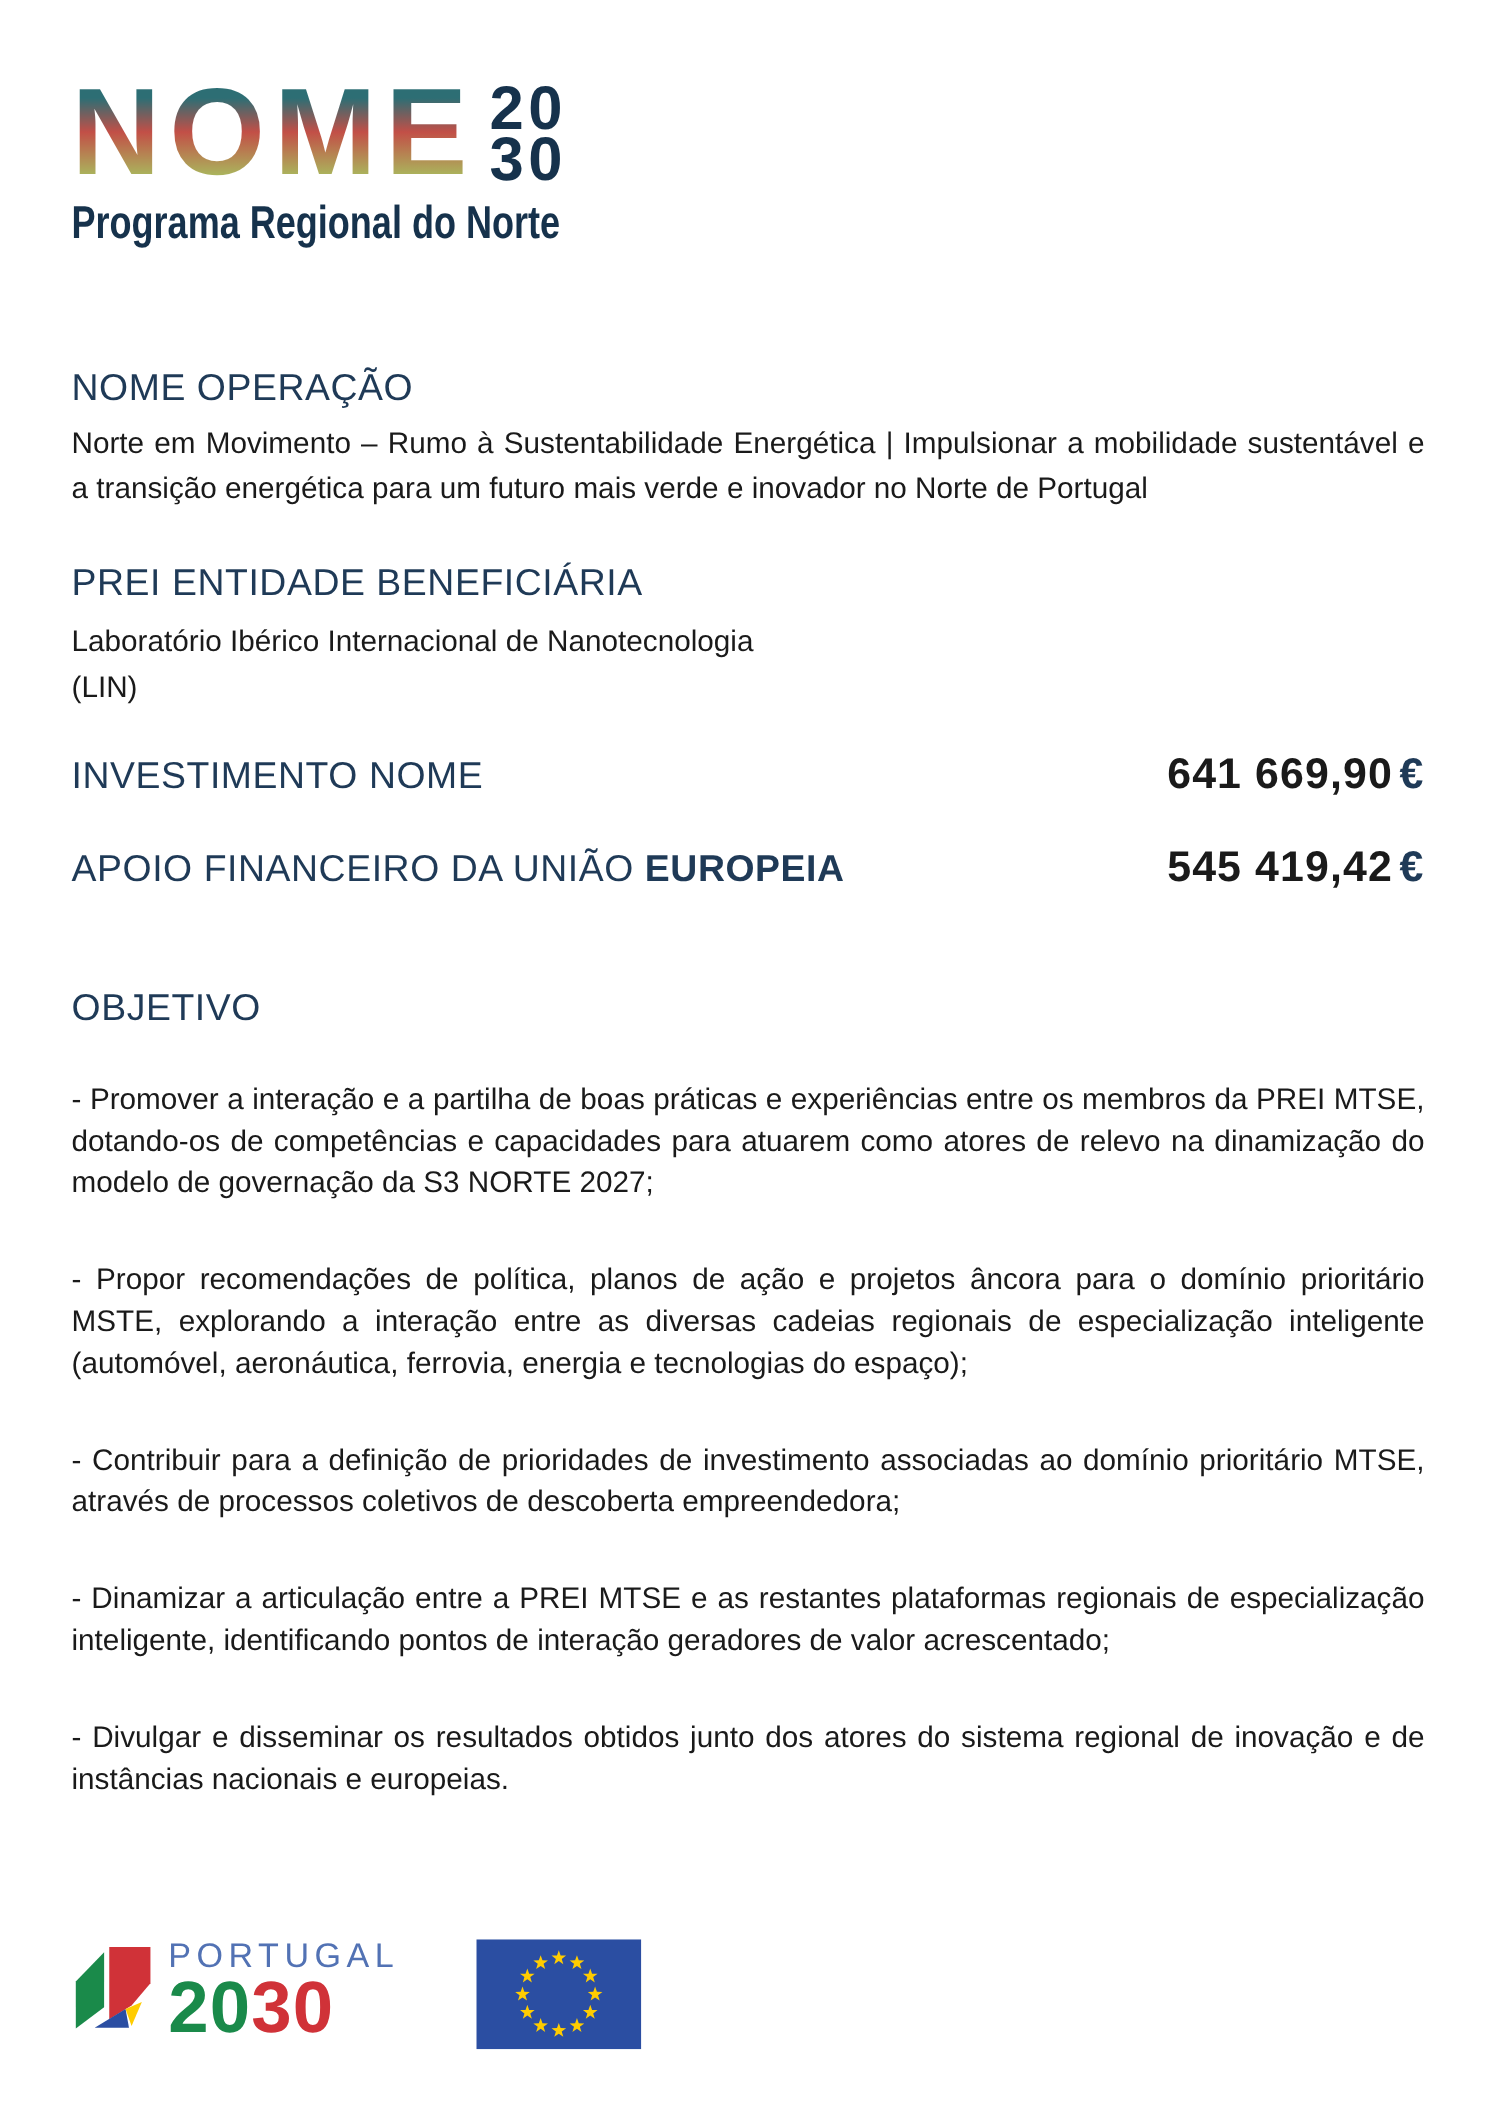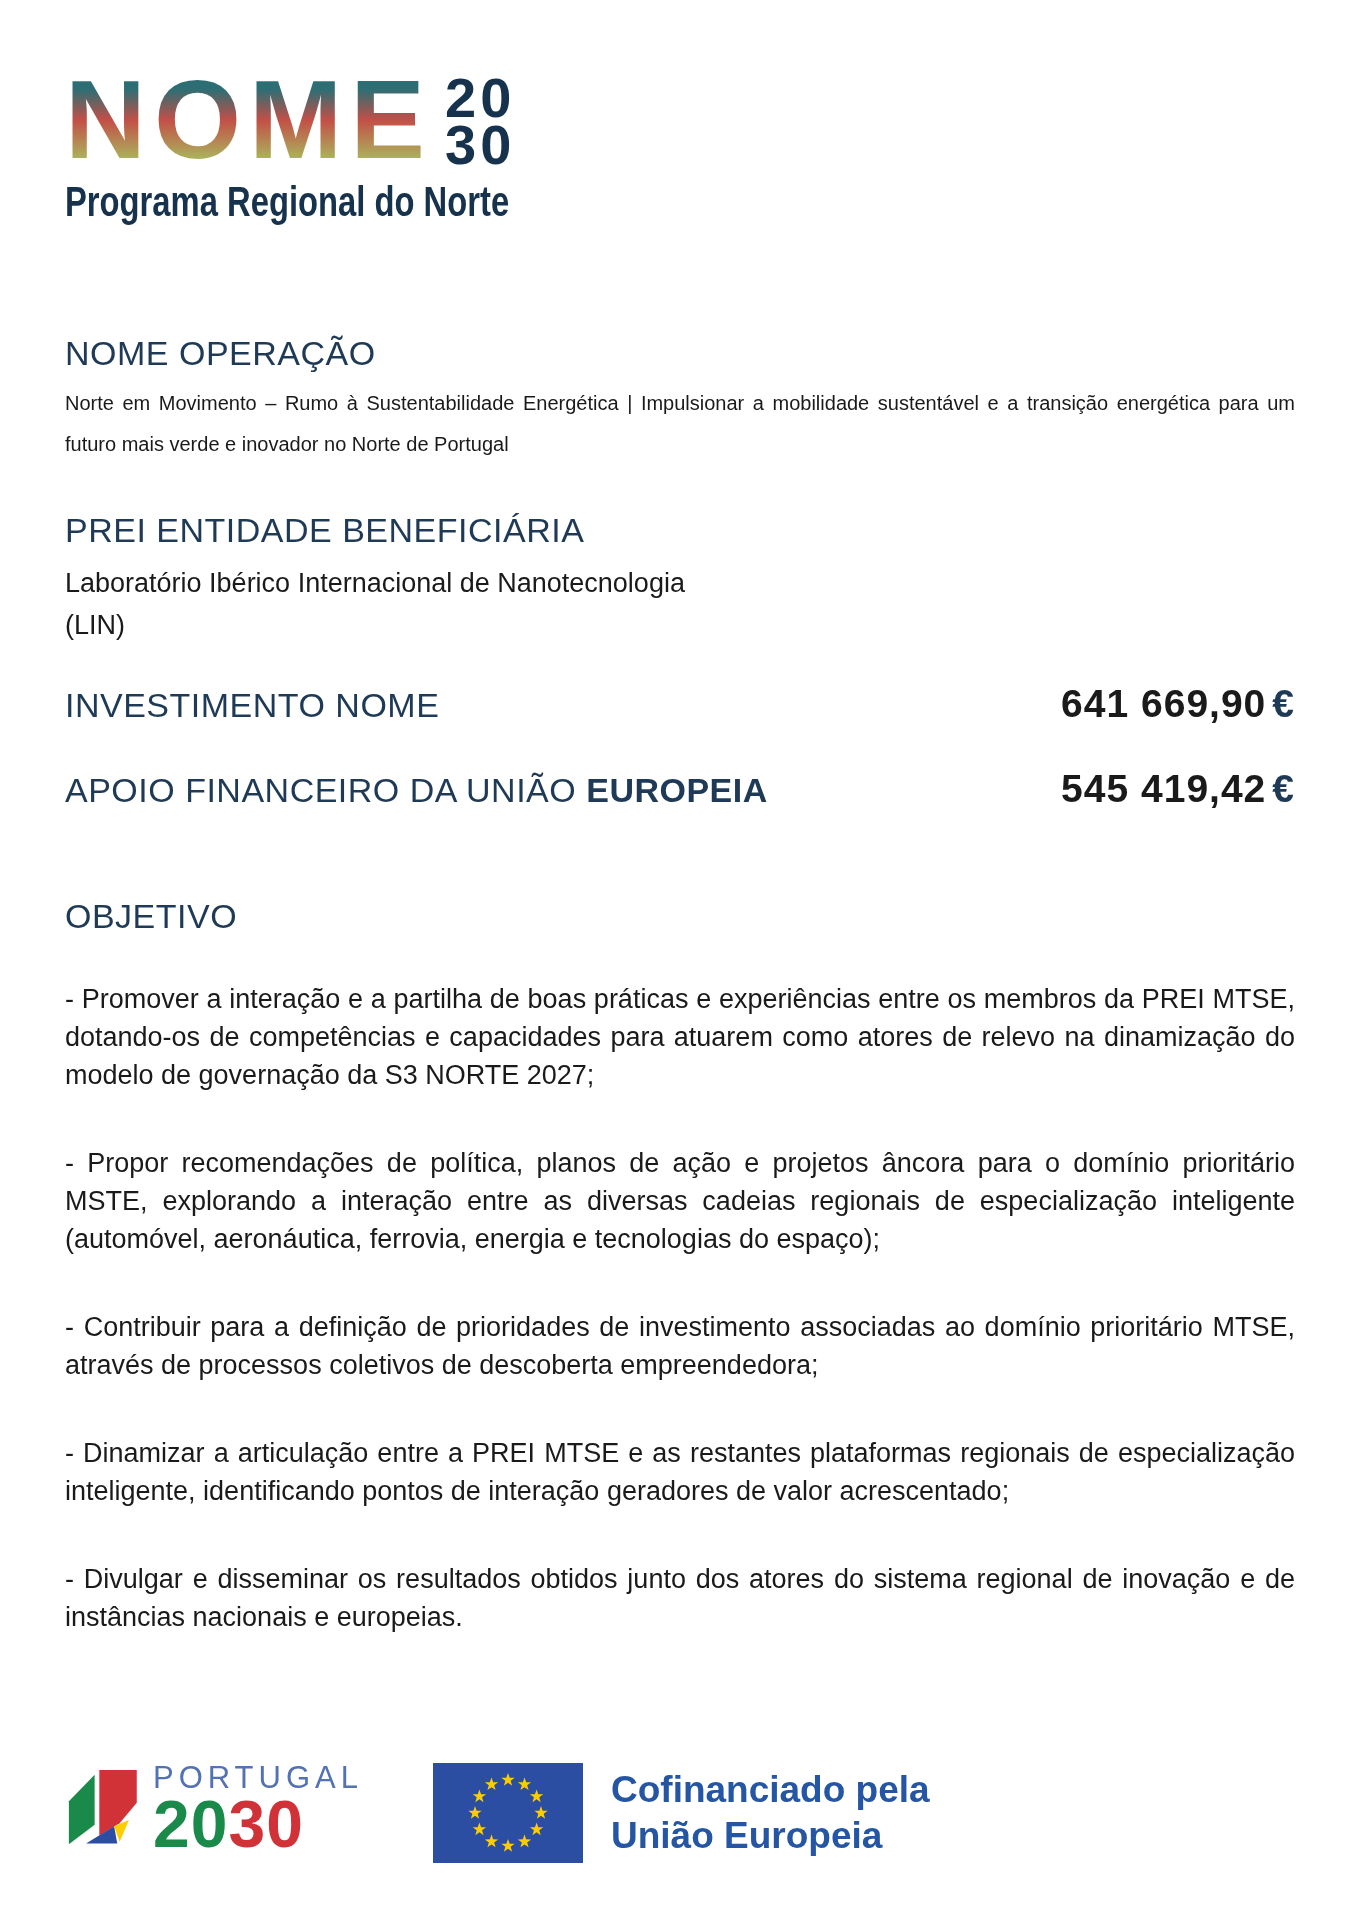--- a/index.html
+++ b/index.html
@@ -49,21 +49,21 @@
   }
 
   
   h2.sec{
     font-size:34px;font-weight:400;color:var(--heading-navy);
     letter-spacing:0.5px;
   }
   h2.sec .bold{font-weight:700;}
   .sec-op{margin-top:108px;}
   .body-text{
-    margin-top:10px;font-size:20px;line-height:41px;color:var(--body-text);
+    margin-top:10px;font-size:27px;line-height:41px;color:var(--body-text);
     text-align:justify;
   }
   .sec-ben{margin-top:46px;}
   .ben-lines{margin-top:12px;font-size:27px;line-height:42px;color:var(--body-text);}
   .amount-row{display:flex;justify-content:space-between;align-items:baseline;}
   .row-invest{margin-top:36px;}
   .row-apoio{margin-top:41px;gap:33px;}
   .amount{font-size:39px;font-weight:700;color:var(--body-text);letter-spacing:1px;white-space:nowrap;}
   .amount .euro{color:var(--euro-navy);margin-left:6px;}
   .sec-obj{margin-top:86px;}
@@ -172,20 +172,16 @@
         <use href="#eustar" transform="translate(108,50)"></use>
         <use href="#eustar" transform="translate(103.6,66.5)"></use>
         <use href="#eustar" transform="translate(91.5,78.6)"></use>
         <use href="#eustar" transform="translate(75,83)"></use>
         <use href="#eustar" transform="translate(58.5,78.6)"></use>
         <use href="#eustar" transform="translate(46.4,66.5)"></use>
         <use href="#eustar" transform="translate(42,50)"></use>
         <use href="#eustar" transform="translate(46.4,33.5)"></use>
         <use href="#eustar" transform="translate(58.5,21.4)"></use>
       </svg>
-      <div class="eu-text">
-        <div>Cofinanciado pela</div>
-        <div>União Europeia</div>
-      </div>
     </div>
 
   </footer>
 </div>
 
 </body></html>

